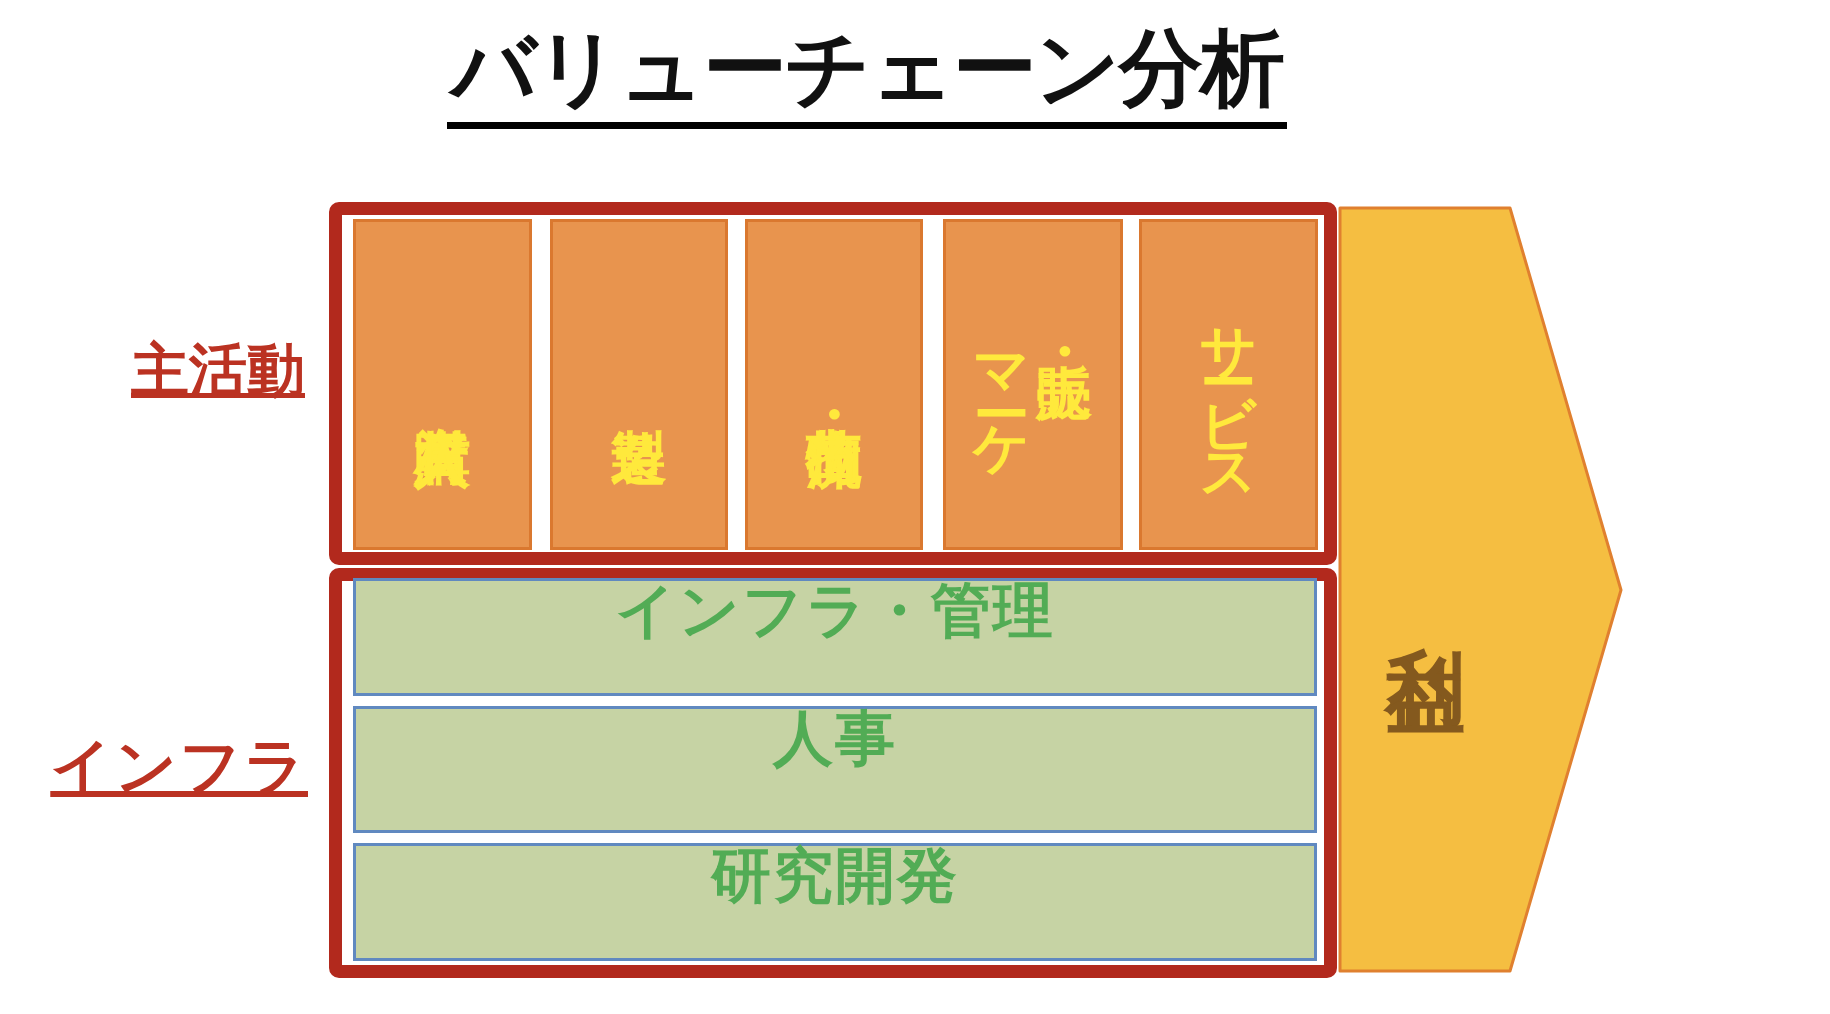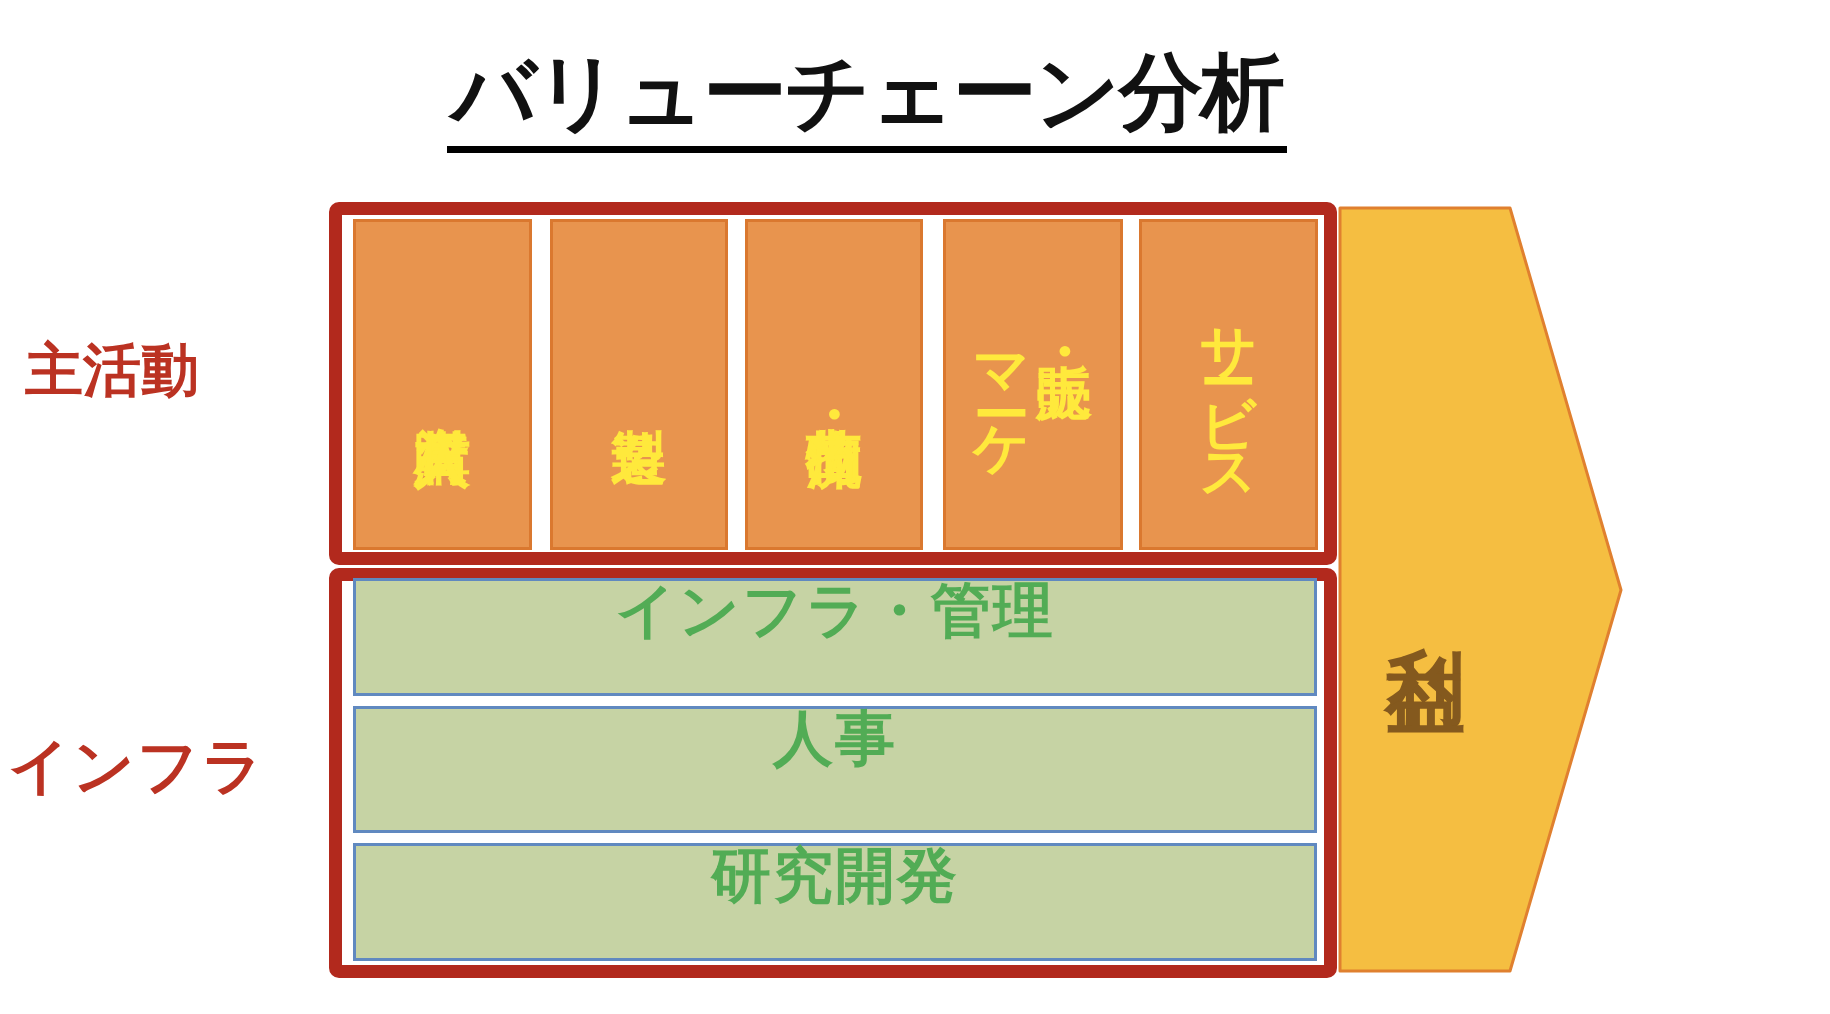--- a/index.html
+++ b/index.html
@@ -22,31 +22,31 @@
     left: 447px;
     top: 22px;
     font-size: 84px;
     font-weight: 600;
     color: var(--title-black, #111);
     letter-spacing: -2px;
     line-height: 1.1;
     border-bottom: 7px solid #000;
     padding: 0 4px 8px 4px;
     white-space: nowrap;
-    margin-top: 24px;
   }
 
   
   .side-label {
     position: absolute;
     color: var(--label-red, #BB3222);
     font-weight: 600;
-    text-align: left;
+    text-align: right;
     white-space: nowrap;
     line-height: 1;
+    text-decoration: underline;
   }
   .side-label.primary  { left: 25px;  top: 341px; width: 280px; font-size: 58px; }
   .side-label.support  { left: 8px;   top: 736px; width: 300px; font-size: 61px; letter-spacing: 2px; }
 
   
   .group-border {
     position: absolute;
     border: 13px solid var(--frame-red, #B2291D);
     border-radius: 10px;
     box-sizing: border-box;

